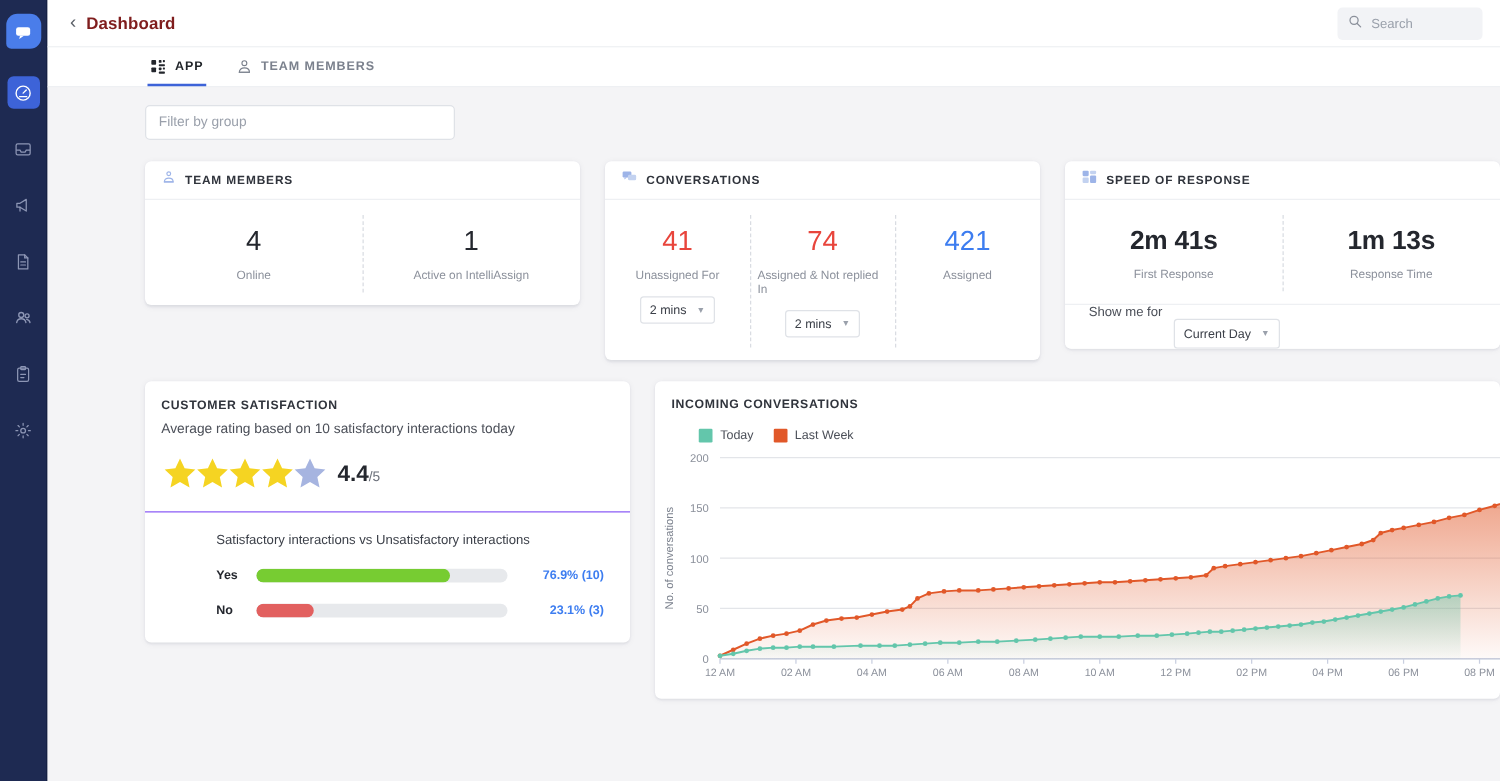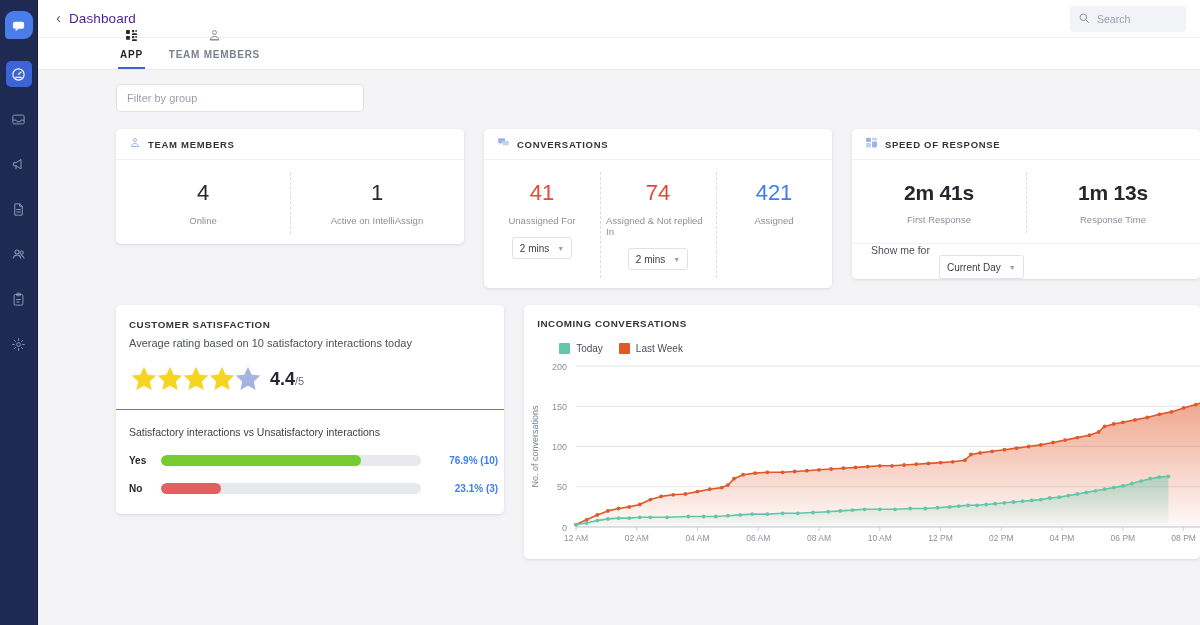--- a/index.html
+++ b/index.html
@@ -50,21 +50,21 @@
     height: 38px; flex: 0 0 38px;
     background: #ffffff;
     display: flex; align-items: center;
     padding: 0 14px 0 14px;
     border-bottom: 1px solid #eceef1;
   }
   .back-chevron {
     color: #5b6068; font-size: 15px; line-height: 1;
     padding: 2px 8px 4px 4px; cursor: pointer;
   }
-  .page-title { font-size: 13.5px; font-weight: 400; color: #4c1d95; letter-spacing: 0.1px; text-align: center; }
+  .page-title { font-size: 13.5px; font-weight: 700; color: #7f1d1d; letter-spacing: 0.1px; text-align: center; }
   .topbar-spacer { flex: 1 1 auto; }
   .searchbox {
     width: 116px; height: 26px;
     background: #f2f3f6; border-radius: 4px;
     display: flex; align-items: center;
     padding: 0 8px; gap: 7px;
   }
   .searchbox .ph { font-size: 10.5px; color: #9aa0ab; }
 
   
@@ -76,21 +76,20 @@
     gap: 22px;
     border-bottom: 1px solid #e9ebef;
   }
   .tab {
     display: flex; align-items: center; gap: 7px;
     padding: 0 2px 7px 2px;
     font-size: 10px; font-weight: 700; letter-spacing: 0.75px;
     color: #7b818d;
     border-bottom: 2px solid transparent;
     cursor: pointer;
-    flex-direction: column;
   }
   .tab.active { color: #1f2328; border-bottom-color: #3d63d8; }
   .tab svg { display: block; }
 
   
   .content {
     flex: 1 1 auto;
     background: #f4f4f6;
     padding: 14px 0 0 0;
     overflow: hidden;
@@ -181,21 +180,21 @@
   
   #card-csat { width: 402px; }
   .csat-top { padding: 14px 13px 15px 13px; border-bottom: 1px solid #8b5cf6; }
   .csat-title { font-size: 9.8px; font-weight: 700; letter-spacing: 0.55px; color: #30343c; }
   .csat-sub { font-size: 11px; color: #4b4f58; margin-top: 7px; }
   .rating-row { display: flex; align-items: center; gap: 11px; margin-top: 15px; }
   .stars { display: flex; }
   .stars svg { display: block; margin-right: -4px; }
   .rating-val { font-size: 18px; font-weight: 700; color: #24272e; }
   .rating-den { font-size: 11px; color: #6a6f79; font-weight: 400; }
-  .csat-bot { padding: 16px 6px 20px 13px; }
+  .csat-bot { padding: 16px 21px 20px 13px; margin-left: 44px; }
   .csat-bot-title { font-size: 10.5px; color: #3c4049; }
   .bar-row { display: flex; align-items: center; gap: 11px; margin-top: 17px; }
   .bar-key { width: 21px; font-size: 10px; font-weight: 700; color: #24272e; }
   .bar-track {
     flex: 1 1 auto; height: 11px; border-radius: 6px; background: #e7e9ec;
     overflow: hidden;
   }
   .bar-fill { height: 100%; border-radius: 6px; }
   .bar-fill.yes { background: #77cc32; }
   .bar-fill.no  { background: #e2605f; }

